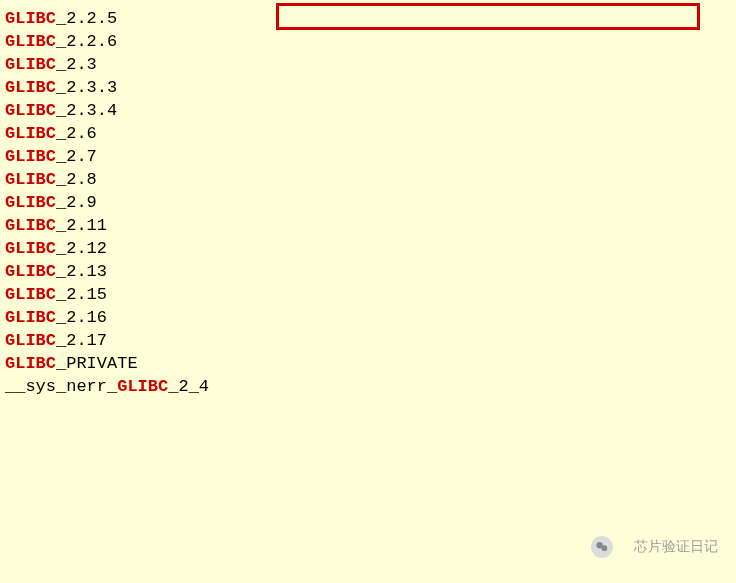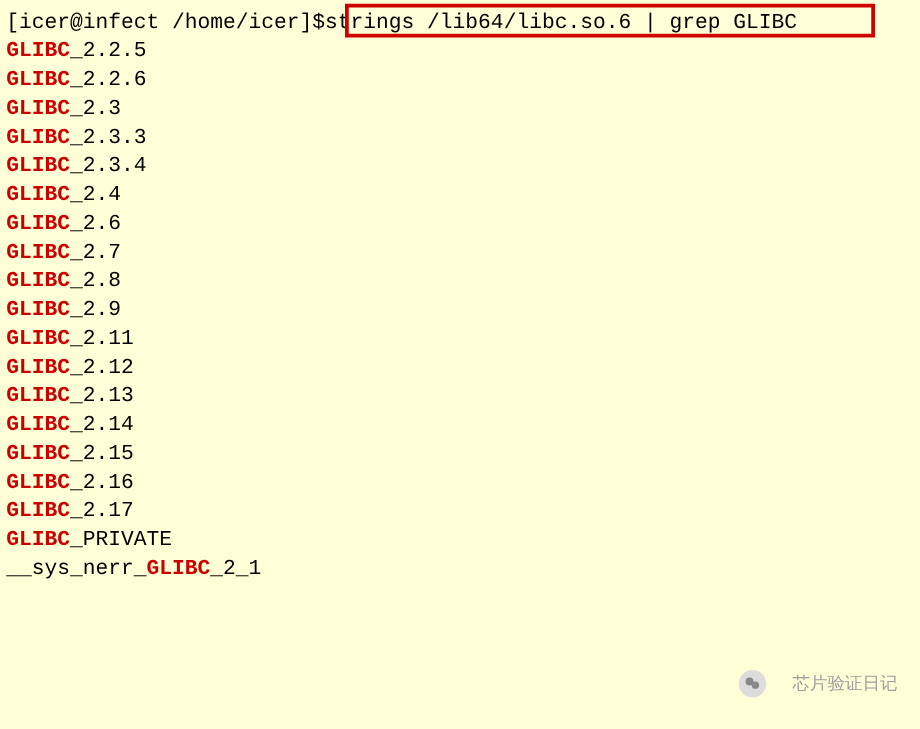--- a/index.html
+++ b/index.html
@@ -58,41 +58,38 @@
     }
     .wechat-icon svg {
       width: 14px;
       height: 14px;
     }
   </style>
 </head>
 <body>
 
 <div>
-  <div class="terminal-line">[<span>icer</span>@<span>infect</span> <span>/home/icer</span>]<span>$</span><span>strings /lib64/libc.so.6 | grep GLIBC</span></div>
   <div id="output-lines">
       <div class="terminal-line"><span class="highlight-red">GLIBC</span><span>_2.2.5</span></div>
       <div class="terminal-line"><span class="highlight-red">GLIBC</span><span>_2.2.6</span></div>
       <div class="terminal-line"><span class="highlight-red">GLIBC</span><span>_2.3</span></div>
       <div class="terminal-line"><span class="highlight-red">GLIBC</span><span>_2.3.3</span></div>
       <div class="terminal-line"><span class="highlight-red">GLIBC</span><span>_2.3.4</span></div>
-      <div class="terminal-line"><span class="highlight-red">GLIBC</span><span>_2.4</span></div>
       <div class="terminal-line"><span class="highlight-red">GLIBC</span><span>_2.6</span></div>
       <div class="terminal-line"><span class="highlight-red">GLIBC</span><span>_2.7</span></div>
       <div class="terminal-line"><span class="highlight-red">GLIBC</span><span>_2.8</span></div>
       <div class="terminal-line"><span class="highlight-red">GLIBC</span><span>_2.9</span></div>
       <div class="terminal-line"><span class="highlight-red">GLIBC</span><span>_2.11</span></div>
       <div class="terminal-line"><span class="highlight-red">GLIBC</span><span>_2.12</span></div>
       <div class="terminal-line"><span class="highlight-red">GLIBC</span><span>_2.13</span></div>
-      <div class="terminal-line"><span class="highlight-red">GLIBC</span><span>_2.14</span></div>
       <div class="terminal-line"><span class="highlight-red">GLIBC</span><span>_2.15</span></div>
       <div class="terminal-line"><span class="highlight-red">GLIBC</span><span>_2.16</span></div>
       <div class="terminal-line"><span class="highlight-red">GLIBC</span><span>_2.17</span></div>
       <div class="terminal-line"><span class="highlight-red">GLIBC</span><span>_PRIVATE</span></div>
-      <div class="terminal-line"><span>__sys_nerr_</span><span class="highlight-red">GLIBC</span><span>_2_1</span></div>
+      <div class="terminal-line"><span>__sys_nerr_</span><span class="highlight-red">GLIBC</span><span>_2_4</span></div>
     </div>
 </div>
 
 <div class="red-box"></div>
 
 <div class="watermark">
   <span class="wechat-icon">
     <svg viewBox="0 0 24 24" fill="#888">
       <circle cx="8" cy="9" r="5.5"></circle>
       <circle cx="16" cy="14" r="5"></circle>

